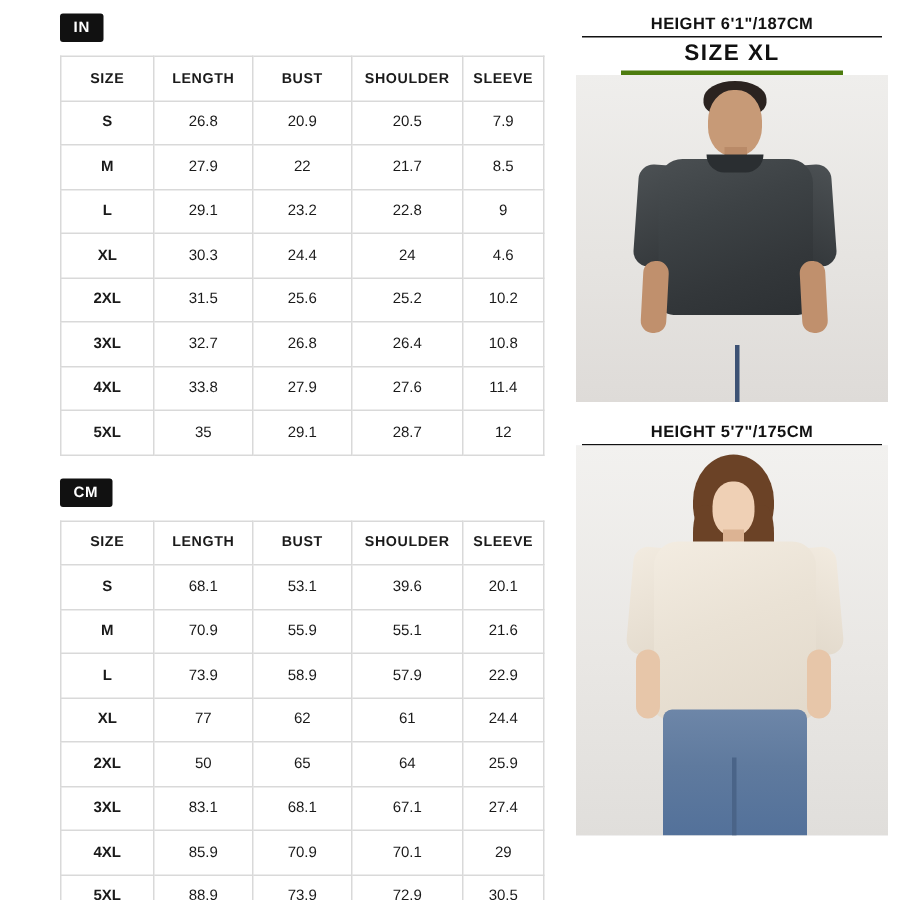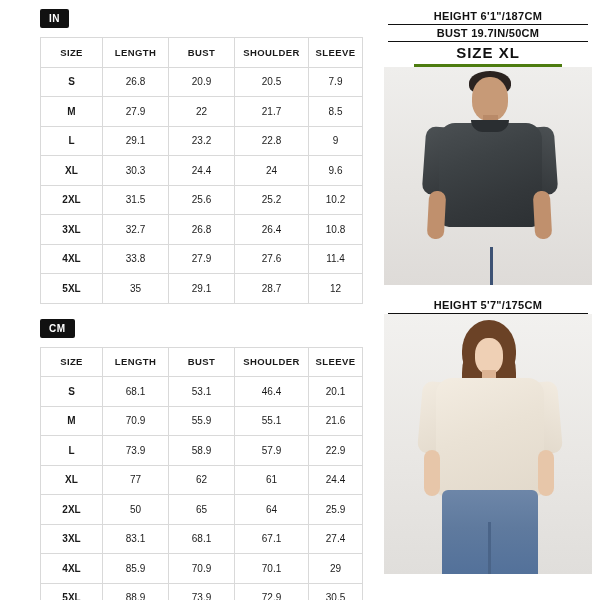--- a/index.html
+++ b/index.html
@@ -234,21 +234,21 @@
             <td>29.1</td>
             <td>23.2</td>
             <td>22.8</td>
             <td>9</td>
           </tr>
           <tr>
             <td class="sizecell">XL</td>
             <td>30.3</td>
             <td>24.4</td>
             <td>24</td>
-            <td>9.6</td>
+            <td>4.6</td>
           </tr>
           <tr>
             <td class="sizecell">2XL</td>
             <td>31.5</td>
             <td>25.6</td>
             <td>25.2</td>
             <td>10.2</td>
           </tr>
           <tr>
             <td class="sizecell">3XL</td>
@@ -292,21 +292,21 @@
             <th>BUST</th>
             <th>SHOULDER</th>
             <th>SLEEVE</th>
           </tr>
         </thead>
         <tbody>
           <tr>
             <td class="sizecell">S</td>
             <td>68.1</td>
             <td>53.1</td>
-            <td>46.4</td>
+            <td>39.6</td>
             <td>20.1</td>
           </tr>
           <tr>
             <td class="sizecell">M</td>
             <td>70.9</td>
             <td>55.9</td>
             <td>55.1</td>
             <td>21.6</td>
           </tr>
           <tr>
@@ -354,21 +354,20 @@
         </tbody>
       </table>
     </div>
   </div>
 
   <div class="right-col">
 
     <div class="model-card">
       <div class="spec">
         <div class="spec-line">HEIGHT  6'1"/187CM</div>
-        <div class="spec-line">BUST 19.7IN/50CM</div>
         <div class="spec-size">SIZE  XL</div>
       </div>
       <div class="photo p1">
         <div class="bg1"></div>
         <div class="m1-hair"></div>
         <div class="m1-head"></div>
         <div class="m1-neck"></div>
         <div class="m1-sleeve-l"></div>
         <div class="m1-sleeve-r"></div>
         <div class="m1-shirt"></div>

